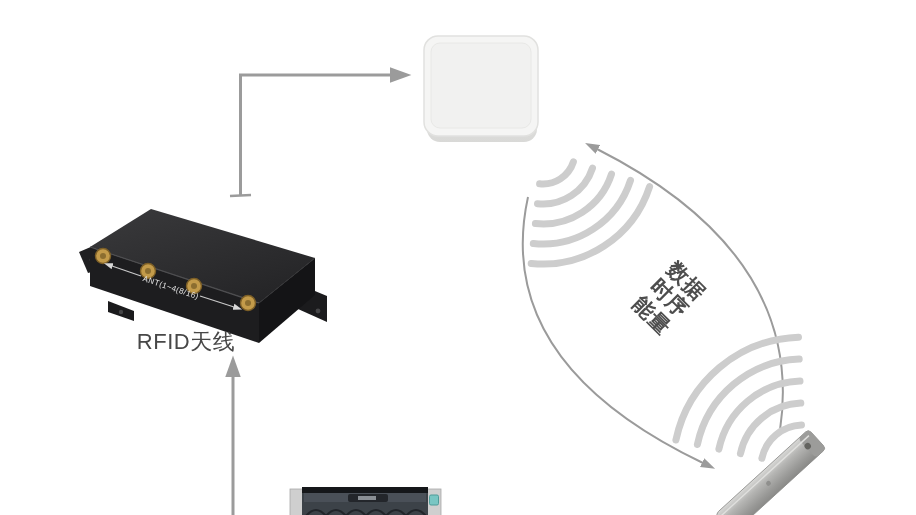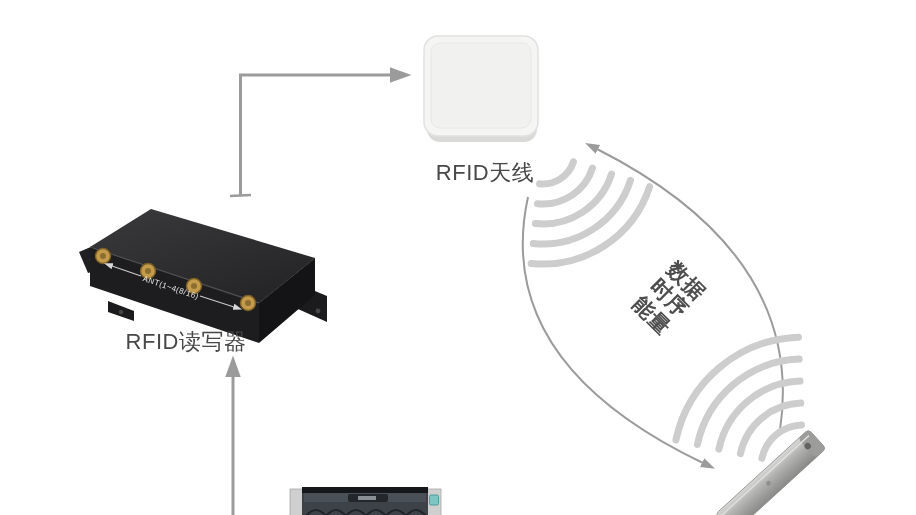--- a/index.html
+++ b/index.html
@@ -159,21 +159,20 @@
 
     <g transform="rotate(-42.4 770 482)">
       <rect x="708" y="469" width="126" height="26" rx="4" fill="url(#tagGrad)" stroke="#8d8d8b" stroke-width="0.8"></rect>
       <rect x="820" y="469" width="14" height="26" rx="4" fill="#9c9c9a"></rect>
       <circle cx="822" cy="481" r="3.2" fill="#63635f"></circle>
       <circle cx="768" cy="482" r="2.4" fill="#8f8f8d"></circle>
       <path d="M710,474 L830,474" stroke="#e0e0de" stroke-width="1.4" fill="none"></path>
     </g>
   </svg>
 
-  <div class="device-label antenna-label">RFID天线</div>
-  <div class="device-label reader-label">RFID读写器</div>
+  <div class="device-label reader-label">RFID天线</div>
   <div class="link-label">
     <div>数据</div>
     <div>时序</div>
     <div>能量</div>
   </div>
 
 </div>
 
 </body></html>

